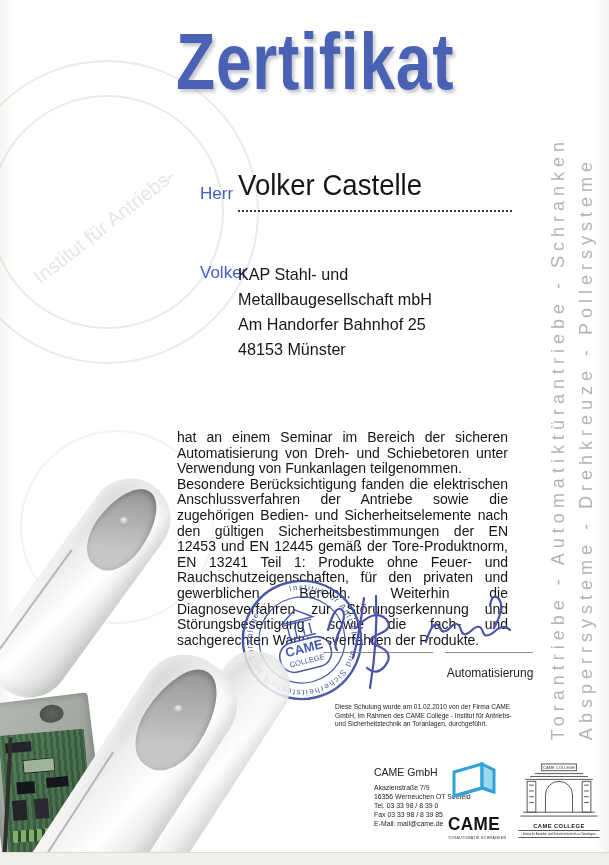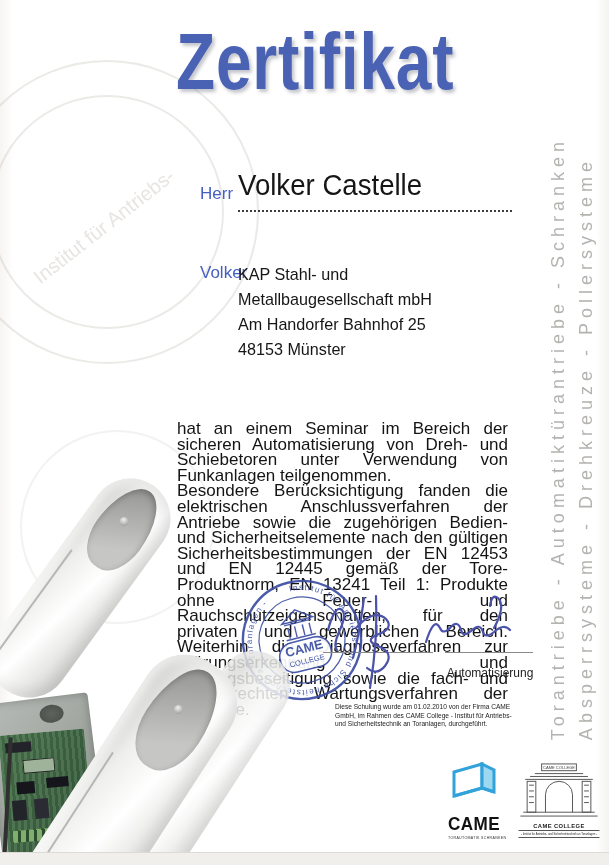--- a/index.html
+++ b/index.html
@@ -22,21 +22,21 @@
   .name{
     position:absolute;left:238px;top:168px;font-size:30px;color:#161616;
     transform:scaleX(.92);transform-origin:left top;white-space:nowrap;
   }
   .dotline{position:absolute;border-bottom:2px dotted #3c3c3c;}
   .company{position:absolute;left:238px;top:262px;font-size:17px;line-height:25px;color:#161616;
     transform:scaleX(.95);transform-origin:left top;}
   .company span{display:block;}
   
   .body-text{
-    position:absolute;left:177px;top:421px;width:331px;font-size:17px;line-height:15.6px;
+    position:absolute;left:177px;top:430px;width:331px;font-size:14px;line-height:15.6px;
     text-align:justify;color:#141414;
   }
   .body-text p{margin:0;}
   
   .stamp{position:absolute;left:238px;top:576px;transform:rotate(-14deg);opacity:.92;}
   
   .sigline{position:absolute;border-bottom:1.5px solid #8a8a8a;}
   .sig-svg{position:absolute;left:298px;top:584px;}
   .role{position:absolute;left:430px;top:666px;width:120px;text-align:center;font-size:12px;color:#222;}
   
@@ -194,20 +194,28 @@
   </svg>
   <div class="role">Automatisierung</div>
 
   <div class="note">Diese Schulung wurde am 01.02.2010 von der Firma CAME GmbH, im Rahmen des CAME College - Institut für Antriebs- und Sicherheitstechnik an Toranlagen, durchgeführt.</div>
 
   <div class="side-banner">
     <span>Torantriebe - Automatiktürantriebe - Schranken</span>
     <span>Absperrsysteme - Drehkreuze - Pollersysteme</span>
   </div>
 
+  <div class="footer-addr">
+    <div class="co">CAME GmbH</div>
+    <div class="ln">Akazienstraße 7/9</div>
+    <div class="ln">16356 Werneuchen OT Seefeld</div>
+    <div class="ln">Tel. 03 33 98 / 8 39 0</div>
+    <div class="ln">Fax 03 33 98 / 8 39 85</div>
+    <div class="ln">E-Mail: mail@came.de</div>
+  </div>
 
   <div class="came-logo">
     <svg width="50" height="46" viewBox="0 0 50 46">
       <path d="M6,10 L34,2 L34,26 L6,34 Z" fill="#ffffff" stroke="#31a2da" stroke-width="3"></path>
       <path d="M34,2 L46,8 L46,30 L34,26 Z" fill="#9ed7f0" stroke="#31a2da" stroke-width="3"></path>
       <path d="M6,34 L34,26 L46,30" fill="none" stroke="#31a2da" stroke-width="3"></path>
     </svg>
     <div class="word">CAME</div>
     <div class="tag">TORAUTOMATIK SCHRANKEN</div>
   </div>

